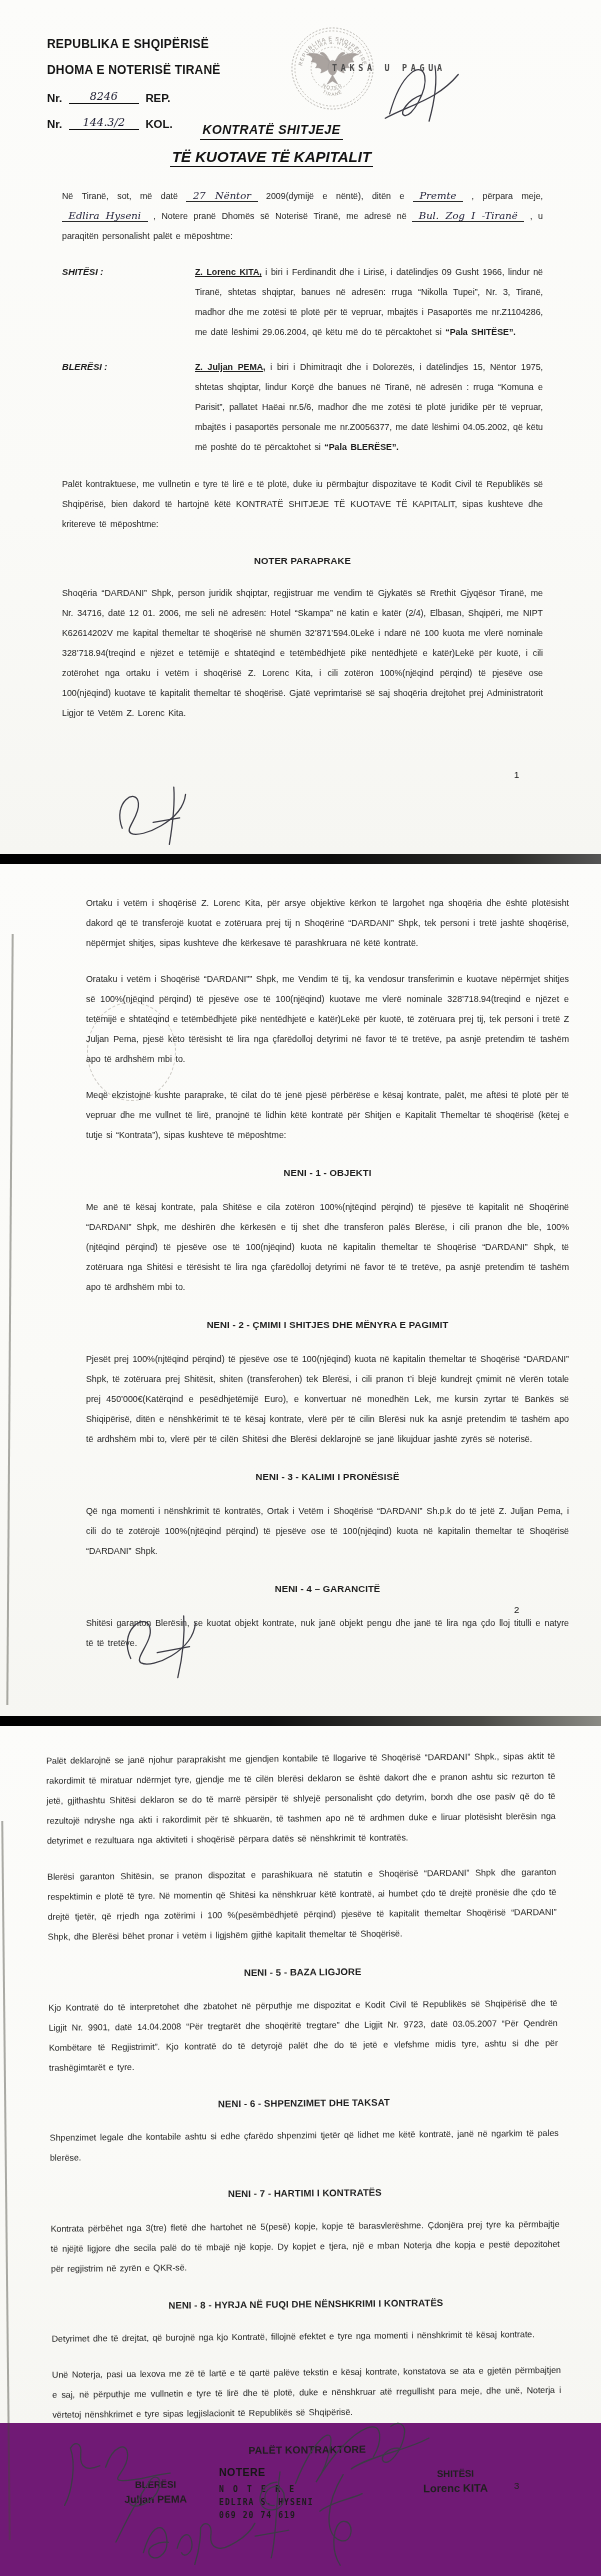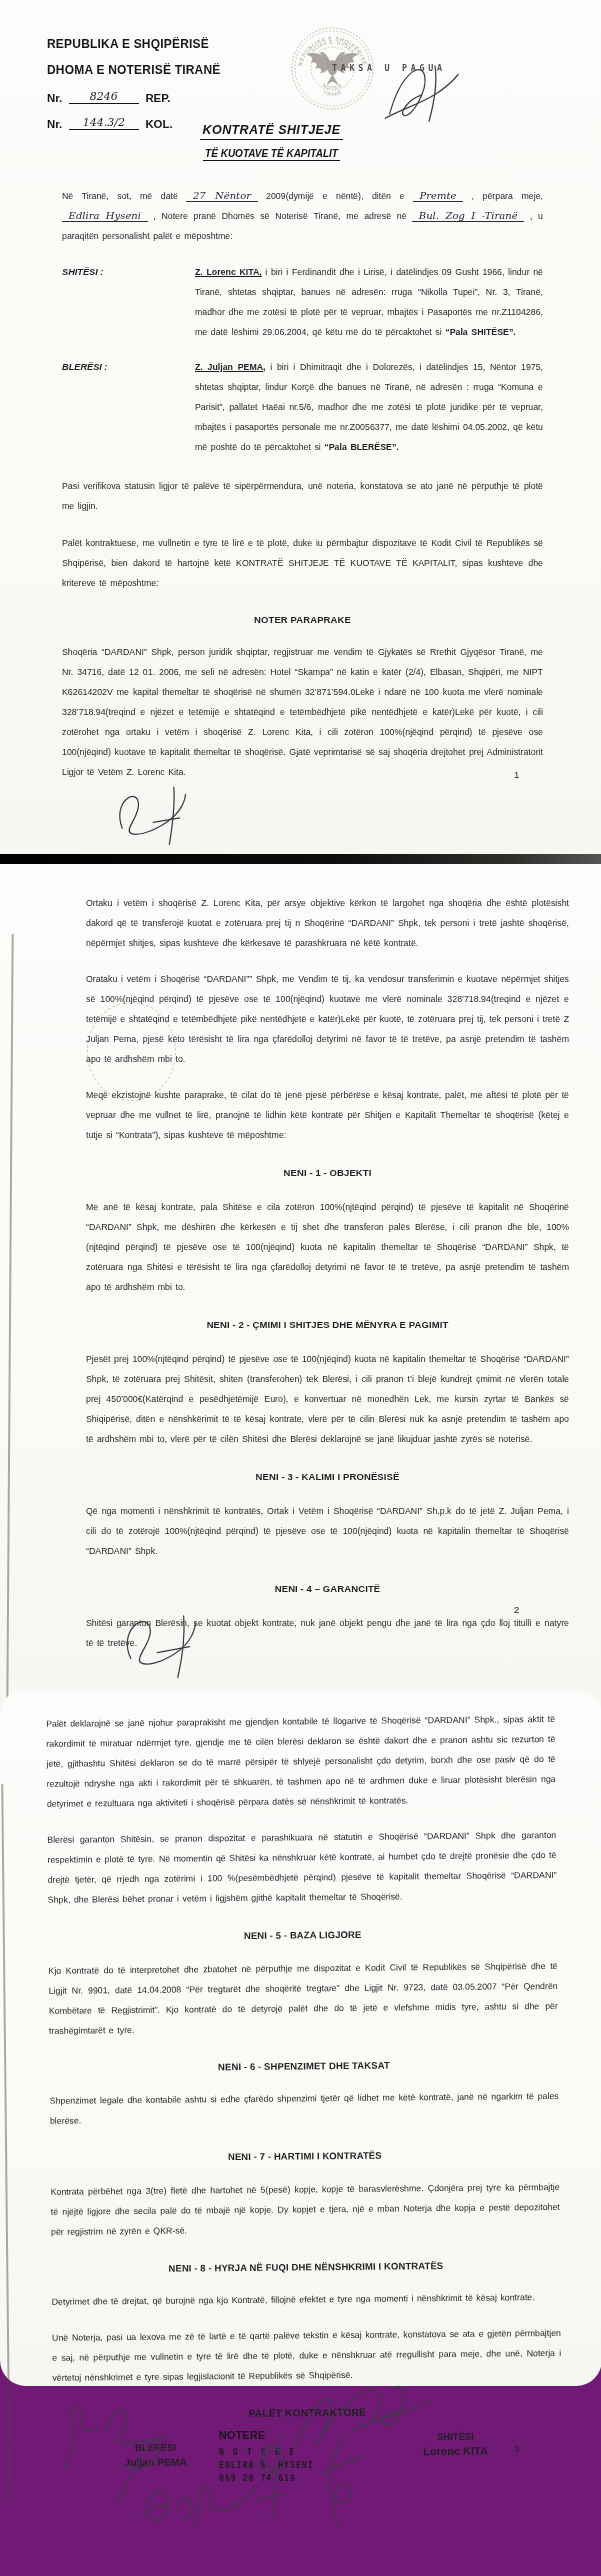--- a/index.html
+++ b/index.html
@@ -1,38 +1,38 @@
 <!DOCTYPE html>
 <html style="font-size:11.7px"><head>
 <meta charset="utf-8">
 <style>
   html,body{margin:0;padding:0;width:602px;height:2576px;background:#55544f;overflow:hidden;}
   #scan{position:relative;width:602px;height:2576px;background:#701a75;
         font-family:"Liberation Sans",sans-serif;color:#1f1f1f;}
   .page{position:absolute;left:0;width:602px;background:linear-gradient(180deg,#fcfcfa 0%,#fafaf7 60%,#f6f6f2 100%);}
   #page1{top:0;height:854px;}
   #page2{top:864px;height:852px;padding-left:24px;}
-  #page3{top:1689px;height:697px;border-radius:26px;}
+  #page3{top:1726px;height:697px;}
   .gap{position:absolute;left:0;width:602px;}
   #gap1{top:854px;height:10.3px;background:linear-gradient(90deg,#000 0%,#0d0d0d 55%,#2e2e2b 85%,#555 100%);}
   #gap2{top:1716px;height:10.3px;background:linear-gradient(90deg,#000 0%,#101010 45%,#4a4a46 80%,#8b8b85 100%);}
   .wedge{position:absolute;}
   .flow{position:relative;}
   p.b{font-size:8.8px;line-height:20px;text-align:justify;word-spacing:1.1px;margin:0;}
   .hd{font-weight:bold;text-align:center;font-size:9.5px;letter-spacing:0.1px;}
   .hw{font-family:"DejaVu Serif",serif;font-style:italic;font-size:10px;color:#23233a;
       border-bottom:1px solid #2b2b2b;padding:0 6.6px;white-space:nowrap;}
   .orgline{position:absolute;left:47px;font-weight:bold;font-size:12px;letter-spacing:0.2px;color:#161616;}
   .nrrow{position:absolute;left:47px;display:flex;align-items:flex-end;gap:6.6px;font-weight:bold;font-size:11.4px;color:#161616;}
   .nrval{display:inline-block;width:70px;text-align:center;border-bottom:1.3px solid #111;
          font-family:"DejaVu Serif",serif;font-style:italic;font-weight:normal;font-size:11px;color:#1d1d30;}
   .titlewrap{position:absolute;left:0;top:123px;width:543px;text-align:center;}
   .title1{display:inline-block;font-weight:bold;font-style:italic;font-size:12.5px;letter-spacing:0.4px;
           border-bottom:1.6px solid #111;padding:0 2.9px 1.5px;color:#141414;}
-  .title2{display:inline-block;font-weight:bold;font-style:italic;font-size:10px;margin-top:8px;
+  .title2{display:inline-block;font-weight:bold;font-style:italic;font-size:15px;margin-top:8px;
           border-bottom:1.5px solid #111;padding:0 2.2px 1.5px;color:#141414;}
   .party{display:grid;grid-template-columns:97px 1fr;gap:36px;}
   .plabel{font-weight:bold;font-style:italic;font-size:9.2px;line-height:20px;}
   .taksa{position:absolute;left:332px;top:63px;font-family:"DejaVu Sans Mono",monospace;
          font-size:8.4px;letter-spacing:3.7px;color:#4e4e4e;font-weight:bold;white-space:nowrap;}
   .pagenum{position:absolute;font-size:9.5px;color:#222;}
   .stamp-faint{position:absolute;border:1.1px dashed rgba(115,105,95,.34);border-radius:50%;}
   svg.sig path{fill:none;stroke:#3c3c46;stroke-width:1.7;stroke-linecap:round;}
   .notary-block{position:absolute;text-align:left;}
   .notary-title{font-weight:bold;font-size:10.6px;letter-spacing:0.4px;color:#161616;}
@@ -116,21 +116,20 @@
       <div class="party" style="margin-top:16px">
         <div class="plabel">SHITËSI :</div>
         <p class="b"><b style="text-decoration:underline">Z. Lorenc KITA,</b><span> i biri i Ferdinandit dhe i Lirisë, i datëlindjes  09 Gusht 1966, lindur në Tiranë, shtetas shqiptar, banues në adresën: rruga “Nikolla Tupei”, Nr. 3, Tiranë, madhor dhe me zotësi të plotë për të vepruar, mbajtës i Pasaportës me nr.Z1104286, me datë lëshimi 29.06.2004, që këtu më do të përcaktohet si </span><b>“Pala SHITËSE”.</b></p>
       </div>
 
       <div class="party" style="margin-top:14.7px">
         <div class="plabel">BLERËSI :</div>
         <p class="b"><b style="text-decoration:underline">Z. Juljan PEMA,</b><span> i biri i Dhimitraqit dhe i Dolorezës, i datëlindjes 15, Nëntor 1975, shtetas shqiptar, lindur Korçë dhe banues në Tiranë, në adresën : rruga  “Komuna e Parisit”, pallatet Haëai nr.5/6, madhor dhe me zotësi të plotë juridike për të vepruar, mbajtës i pasaportës personale me nr.Z0056377, me datë lëshimi 04.05.2002, që këtu më poshtë do të përcaktohet si </span><b>“Pala BLERËSE”.</b></p>
       </div>
 
-      <p class="b" style="margin-top:19px">Pasi verifikova statusin ligjor të palëve të sipërpërmendura, unë noteria, konstatova se ato janë në përputhje të plotë me ligjin.</p>
       <p class="b" style="margin-top:17.6px">Palët kontraktuese, me vullnetin e tyre të lirë e të plotë, duke iu përmbajtur dispozitave të Kodit Civil të Republikës së Shqipërisë, bien dakord të hartojnë këtë KONTRATË SHITJEJE TË KUOTAVE TË KAPITALIT, sipas kushteve dhe kritereve të mëposhtme:</p>
 
       <div class="hd" style="margin:20.5px 0 17.6px">NOTER PARAPRAKE</div>
 
       <p class="b">Shoqëria “DARDANI” Shpk, person juridik shqiptar, regjistruar me vendim të Gjykatës së Rrethit Gjyqësor Tiranë, me Nr. 34716, datë 12 01. 2006, me seli në adresën: Hotel “Skampa” në katin e katër (2/4), Elbasan, Shqipëri, me NIPT K62614202V me kapital themeltar të shoqërisë në shumën 32’871’594.0Lekë i ndarë në 100 kuota me vlerë nominale 328’718.94(treqind e njëzet e tetëmijë e shtatëqind e tetëmbëdhjetë  pikë nentëdhjetë e katër)Lekë për kuotë, i cili zotërohet nga ortaku i vetëm i shoqërisë Z. Lorenc Kita, i cili zotëron 100%(njëqind përqind) të pjesëve ose 100(njëqind) kuotave të kapitalit themeltar të shoqërisë. Gjatë veprimtarisë së saj shoqëria drejtohet prej Administratorit Ligjor të Vetëm Z. Lorenc Kita.</p>
     </div>
 
     <div class="pagenum" style="left:514px;top:769px">1</div>
 
     <svg class="sig" width="92" height="65" viewBox="0 0 125 88" style="position:absolute;left:109px;top:784px">

